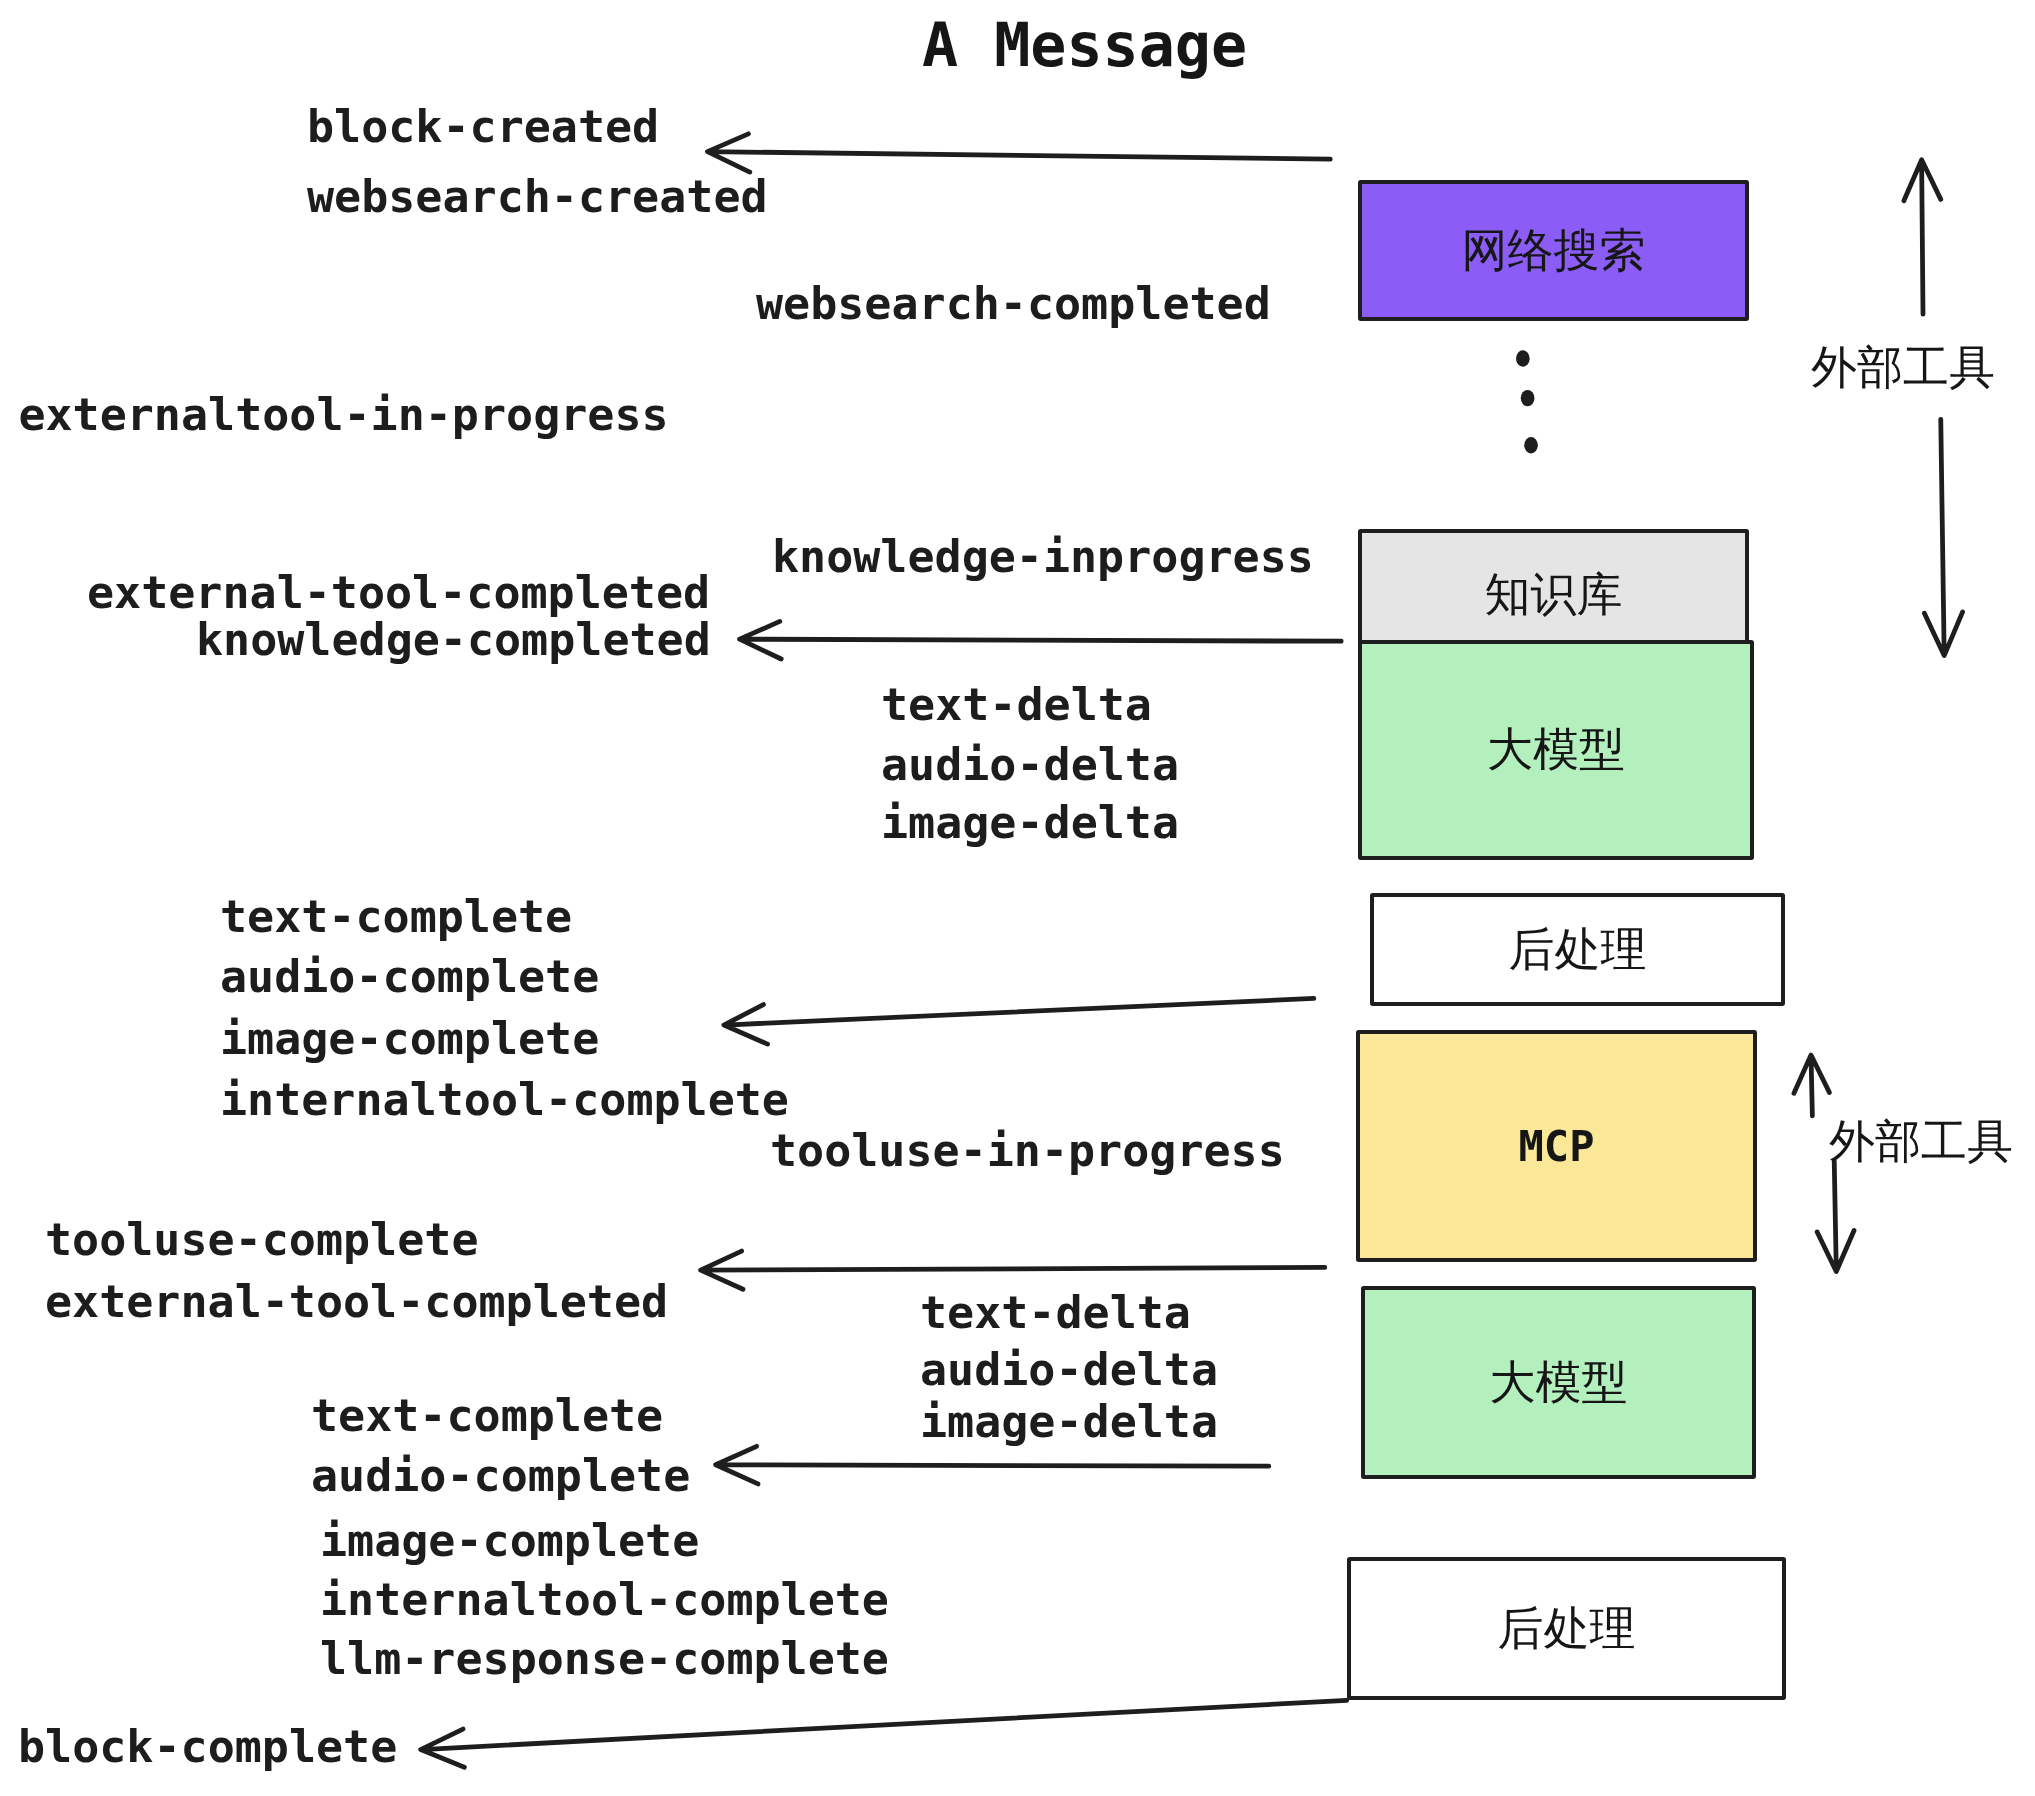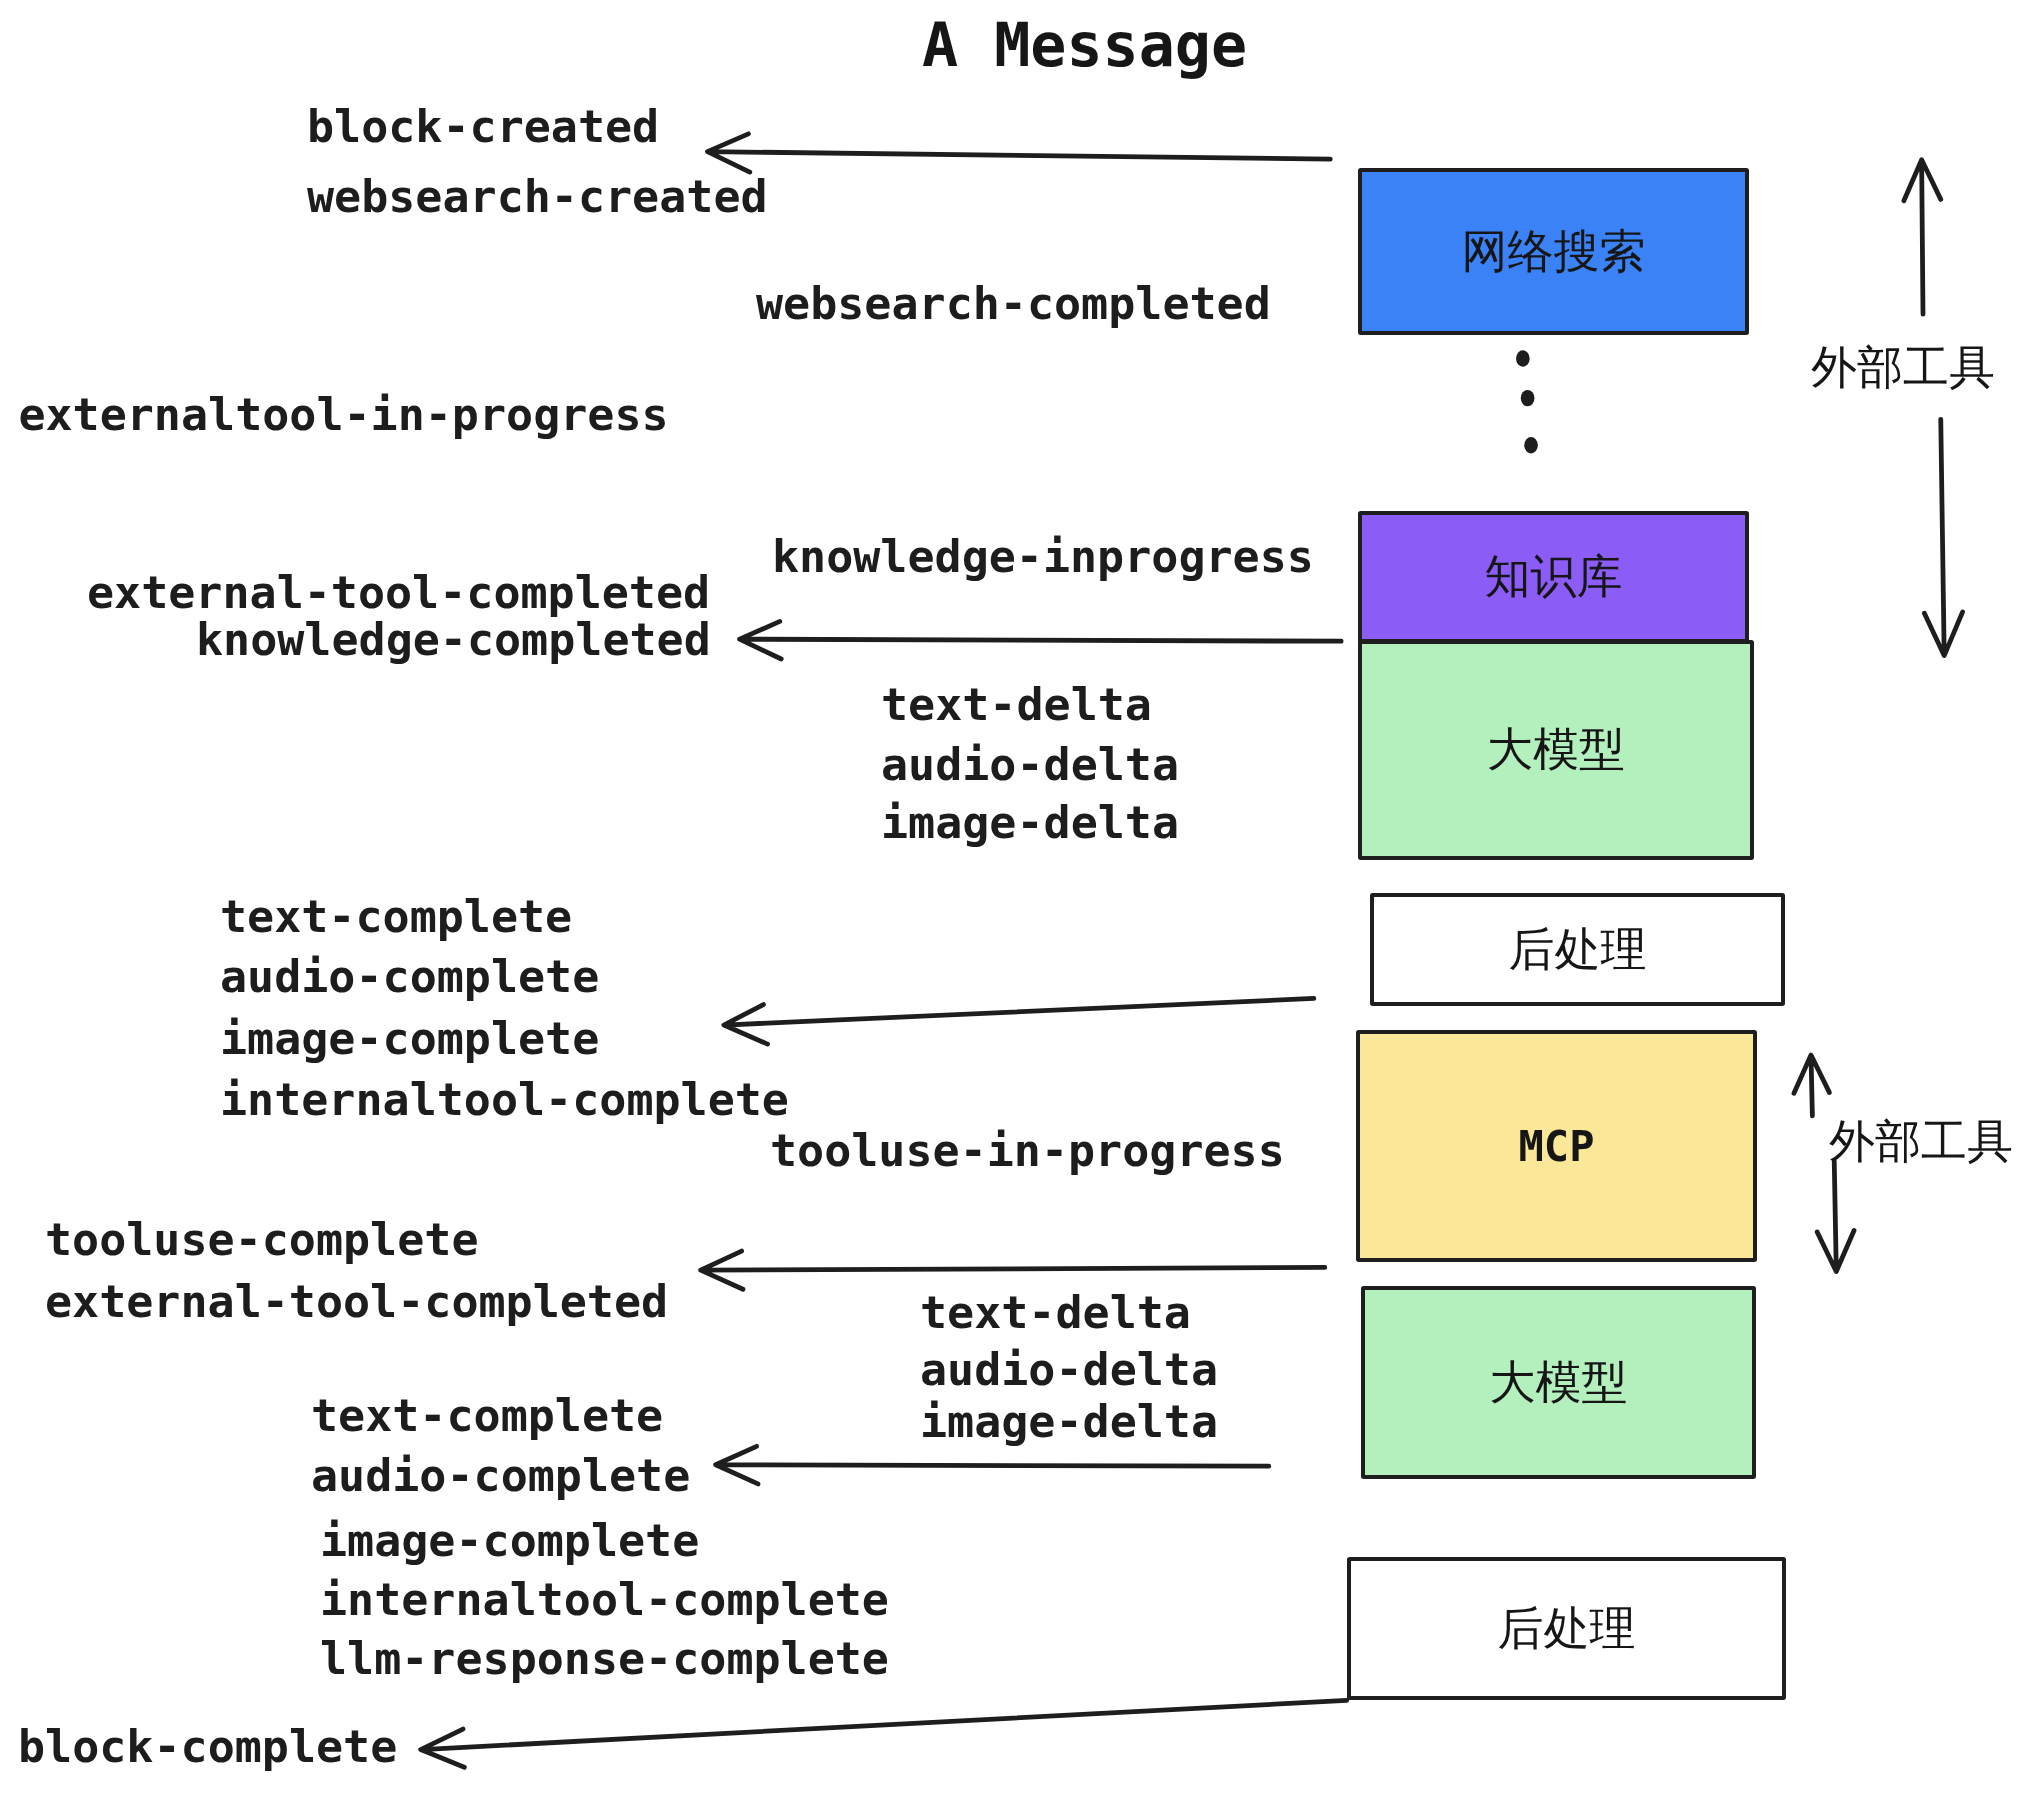--- a/index.html
+++ b/index.html
@@ -111,24 +111,24 @@
   <div class="ev" style="left:311px;top:1391px">text-complete</div>
   <div class="ev" style="left:311px;top:1451px">audio-complete</div>
   <div class="ev" style="left:920px;top:1288px">text-delta</div>
   <div class="ev" style="left:920px;top:1345px">audio-delta</div>
   <div class="ev" style="left:920px;top:1397px">image-delta</div>
   <div class="ev" style="left:320px;top:1516px">image-complete</div>
   <div class="ev" style="left:320px;top:1575px">internaltool-complete</div>
   <div class="ev" style="left:320px;top:1634px">llm-response-complete</div>
   <div class="ev" style="left:18px;top:1722px">block-complete</div>
 
-  <div class="box" style="left: 1358px; top: 168px; width: 391px; height: 167px; background: #3b82f6;">
+  <div class="box" style="left: 1358px; top: 180px; width: 391px; height: 141px; background: #8b5cf6;">
       <span>网络搜索</span>
     </div>
-  <div class="box" style="left: 1358px; top: 511px; width: 391px; height: 132px; background: #8b5cf6;">
+  <div class="box" style="left: 1358px; top: 529px; width: 391px; height: 132px; background: #e5e5e5;">
       <span>知识库</span>
     </div>
   <div class="box" style="left: 1358px; top: 640px; width: 396px; height: 220px; background: rgb(180, 240, 190);">
       <span>大模型</span>
     </div>
   <div class="box" style="left: 1370px; top: 893px; width: 415px; height: 113px; background: rgb(255, 255, 255);">
       <span>后处理</span>
     </div>
   <div class="box" style="left: 1356px; top: 1030px; width: 401px; height: 232px; background: rgb(250, 232, 152);">
       <span class="mcp">MCP</span>

